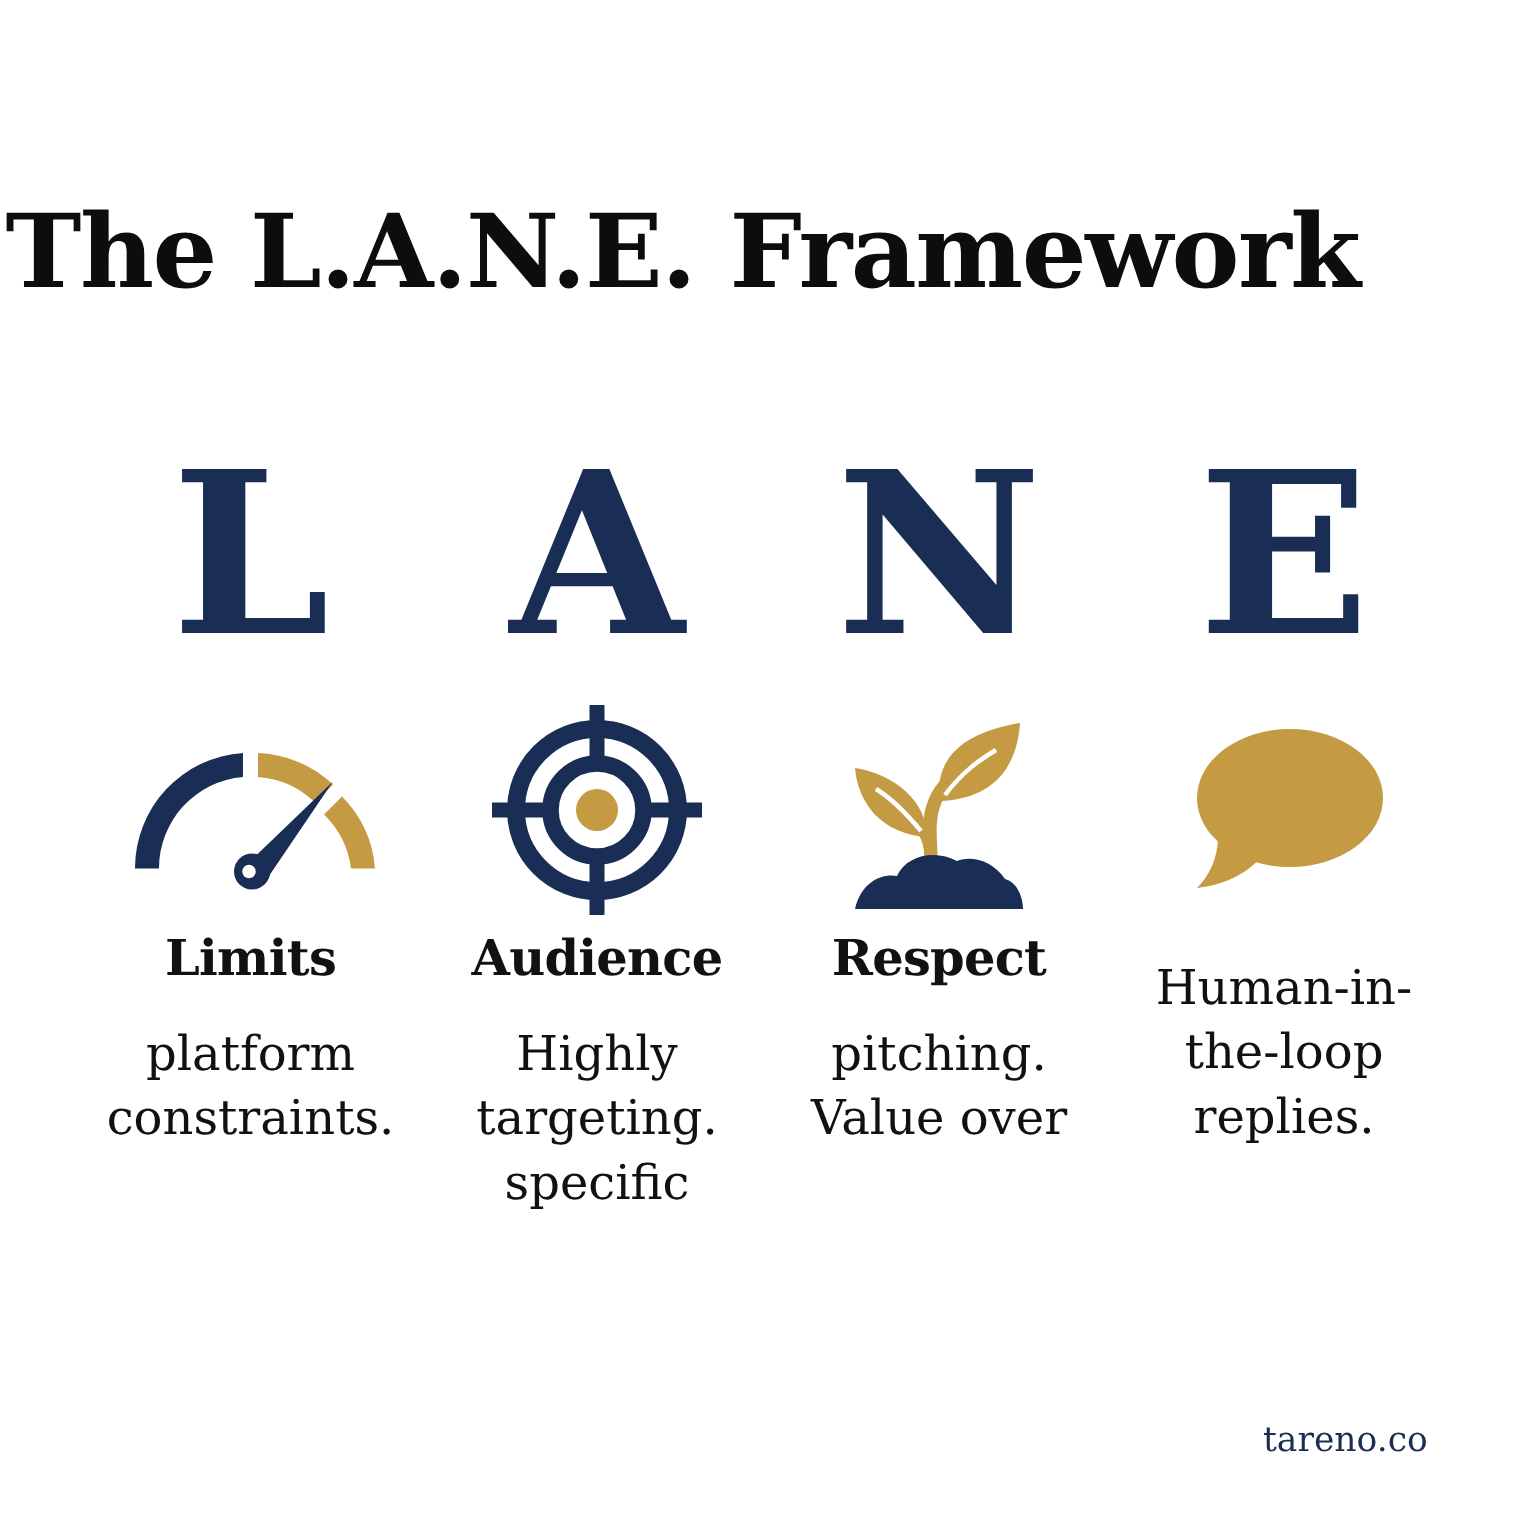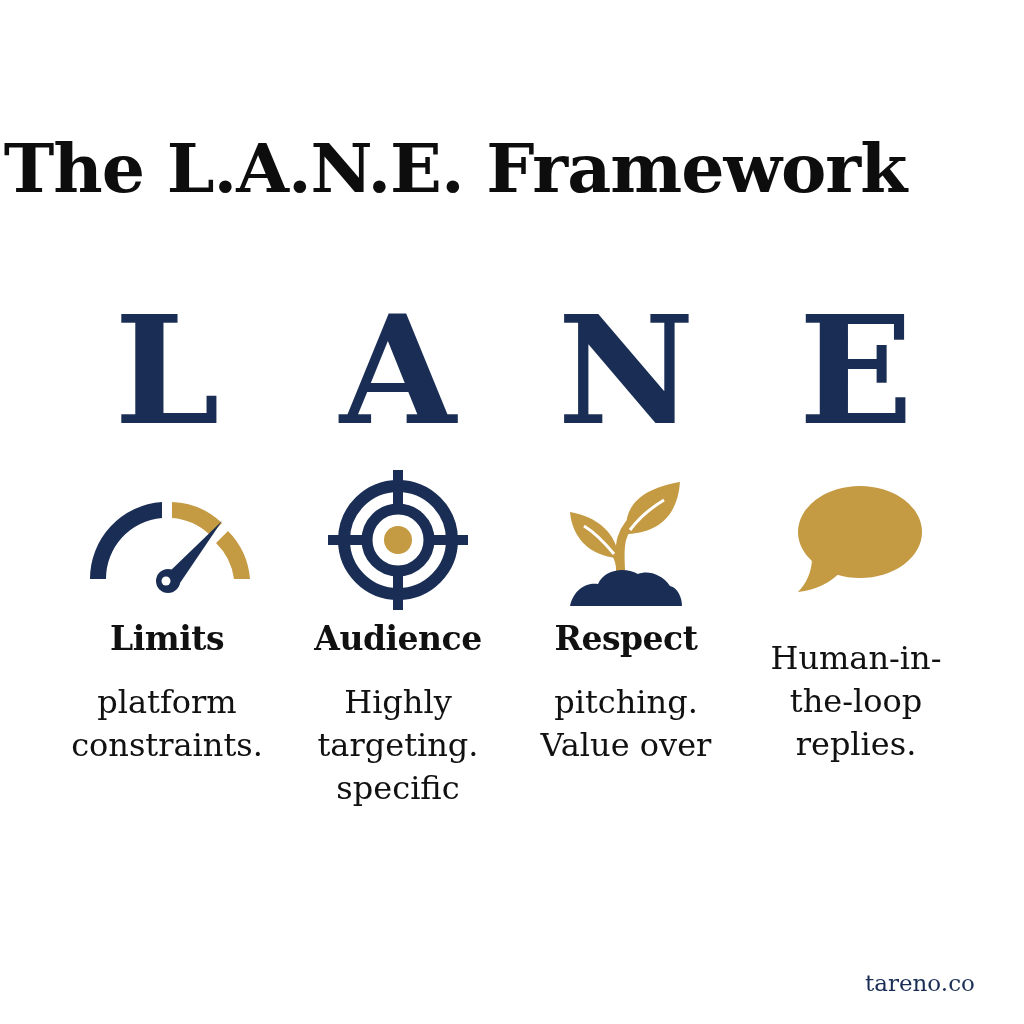--- a/index.html
+++ b/index.html
@@ -10,22 +10,22 @@
            color: #0d0d0d; letter-spacing: -1px; line-height: 80px; }
   .col { position: absolute; top: 300px; width: 240px; text-align: center; }
   .letter { font-family: "DejaVu Serif", serif; font-weight: bold; font-size: 150px;
             line-height: 140px; height: 140px; color: var(--navy); }
   .icon { height: 150px; margin-top: 25px; display: flex; align-items: center; justify-content: center; }
   .label { font-family: "DejaVu Serif", serif; font-weight: bold; font-size: 33px;
            color: #111; line-height: 40px; margin-top: 4px; letter-spacing: -0.5px; white-space: nowrap; }
   .desc { font-family: "DejaVu Serif", serif; font-size: 32px; color: #111;
           line-height: 43px; margin-top: 22px; }
   .desc span { display: block; white-space: nowrap; }
-  .footer { position: absolute; left: 842px; top: 970px; font-family: "DejaVu Serif", serif;
-            font-size: 23px; color: var(--navy); margin-left: 23px; }
+  .footer { position: absolute; left: 842px; top: 947px; font-family: "DejaVu Serif", serif;
+            font-size: 23px; color: var(--navy); }
 </style>
 </head>
 <body>
 
 <div style="--navy:#1a2e55; --gold:#c49a42; position:absolute; inset:0;">
 
   <h1 class="title" style="margin:0;">The L.A.N.E. Framework</h1>
 
   <div class="col" style="left:47px;">
     <div class="letter">L</div>

